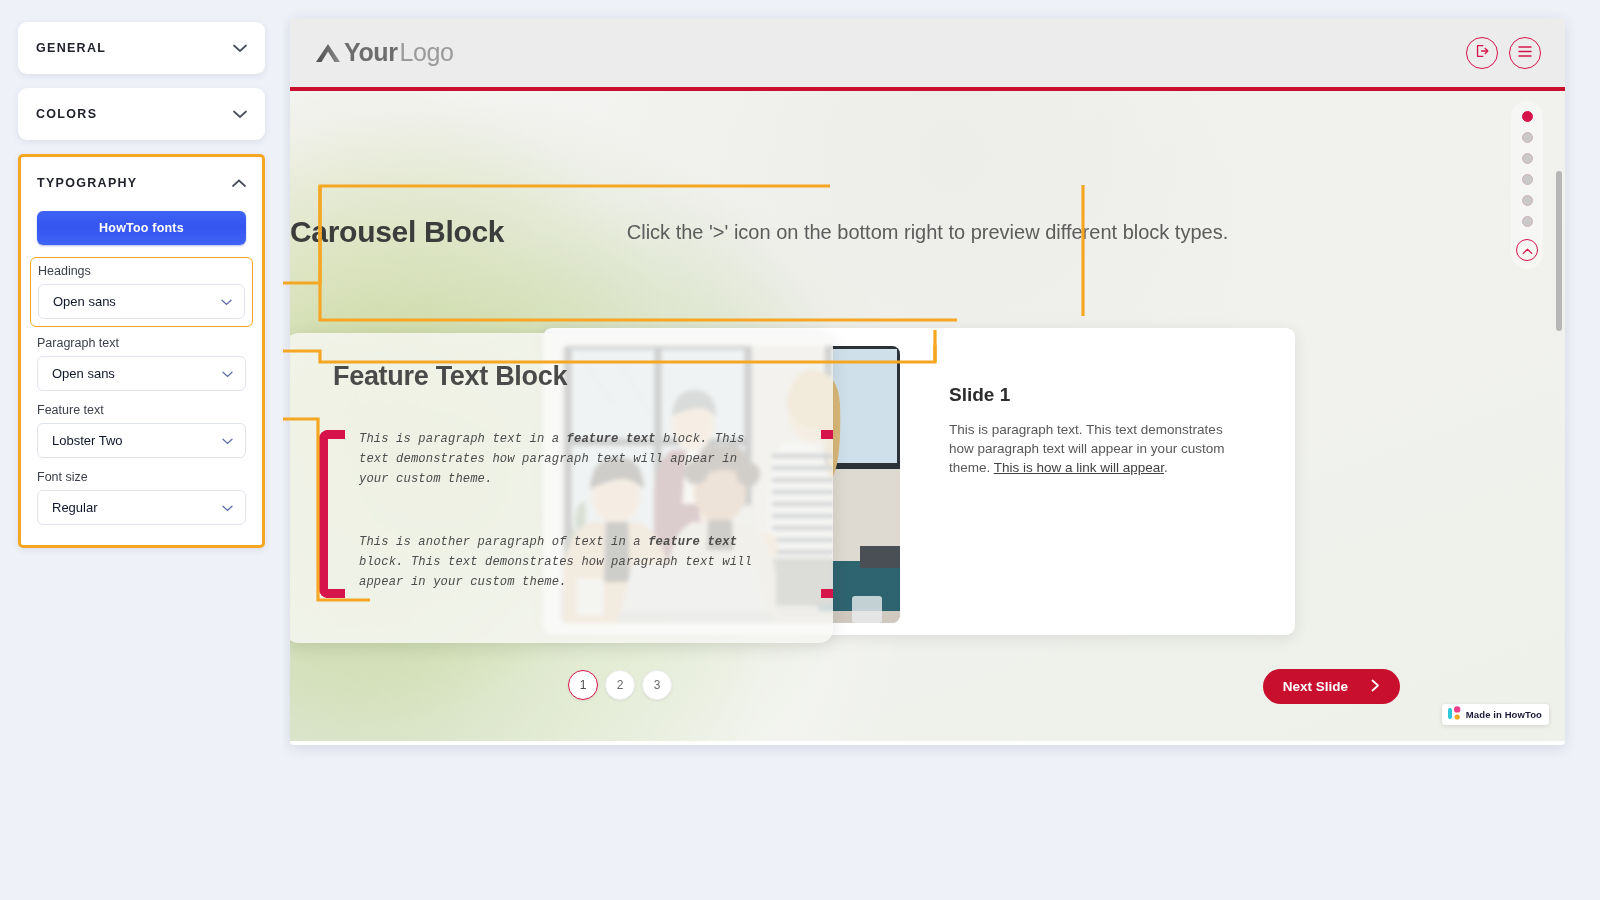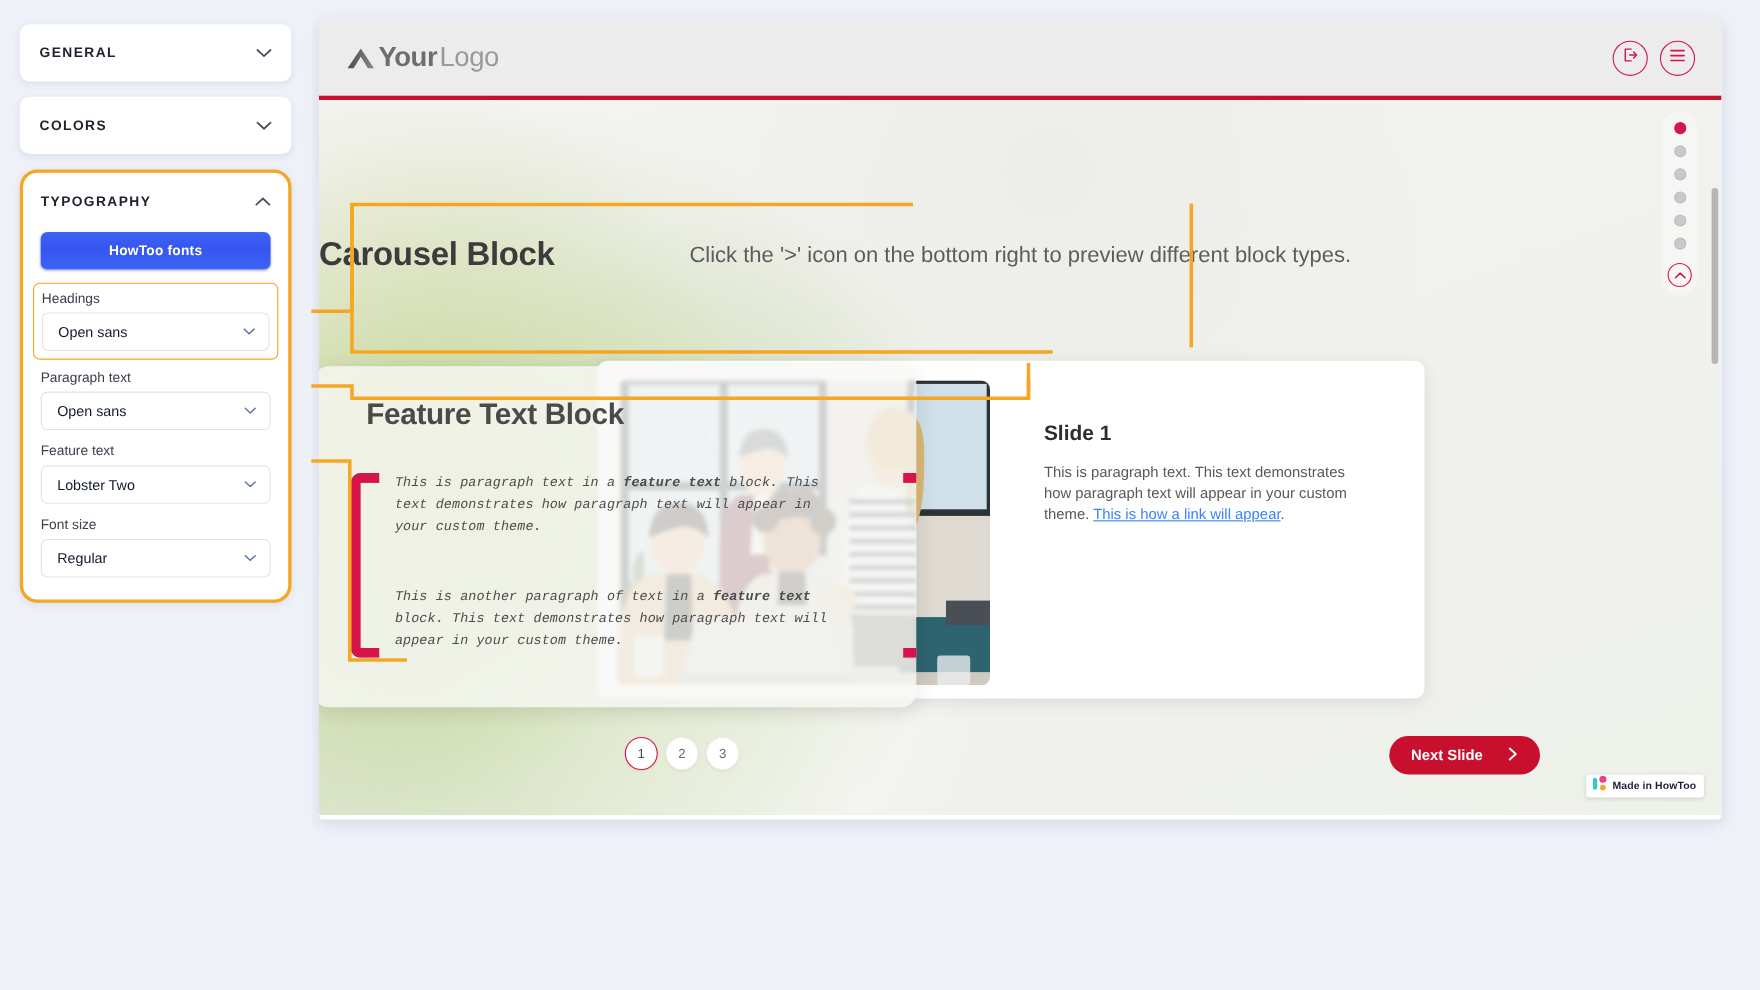--- a/index.html
+++ b/index.html
@@ -26,21 +26,21 @@
   .panel-head {
     height:52px; display:flex; align-items:center; justify-content:space-between;
     padding: 0 18px; cursor:pointer;
   }
   .panel-title {
     font-size:12.5px; font-weight:bold; letter-spacing:1.3px; color:#20232b;
   }
   .chev { color:#4a4f5c; font-size:13px; line-height:1; display:block; }
   .chev svg{display:block;}
 
-  #typography-panel { position:relative; border:3px solid #f5a623; border-radius:16px;
+  #typography-panel { position:relative; border:3px solid #f5a623; border-radius:5px;
     box-shadow: 0 2px 7px rgba(40,50,90,0.09); background:#fff; margin-bottom:14px; }
   #typography-panel .panel-head { padding:0 16px; }
   .panel-body { padding: 2px 16px 20px 16px; }
 
   .cta-btn {
     display:block; width:100%; height:34px; border:none; border-radius:6px;
     background: linear-gradient(180deg,#3f63f5 0%,#3555f0 45%,#3f63f5 100%);
     color:#fff; font-size:12.5px; font-weight:bold; letter-spacing:.2px;
     cursor:pointer; margin-bottom:16px; font-family:"Liberation Sans",sans-serif;
     box-shadow: 0 1px 2px rgba(40,60,180,.35);
@@ -120,21 +120,21 @@
     background:#fff; border-radius:9px; box-shadow:0 3px 16px rgba(0,0,0,.09);
   }
   #slide-image {
     position:absolute; left:17px; top:18px; width:340px; height:277px;
     border-radius:8px; overflow:hidden;
   }
   #slide-image svg { display:block; width:100%; height:100%; }
   .slide-text { position:absolute; left:406px; top:56px; width:300px; }
   .slide-h { font-size:19px; font-weight:bold; color:#2d2d2d; margin-bottom:14px; }
   .slide-p { font-size:13.5px; color:#585858; line-height:1.42; }
-  .slide-link { color:#3b82f6; text-decoration:underline; }
+  .slide-link { color:#404040; text-decoration:underline; }
 
   #pager { position:absolute; left:278px; top:579px; display:flex; gap:7px; }
   .page-dot {
     width:30px; height:30px; border-radius:50%; background:#fff; border:1px solid #efefef;
     display:flex; align-items:center; justify-content:center; font-size:12px; color:#6a6a6a;
     cursor:pointer; box-shadow:0 1px 3px rgba(0,0,0,.07);
   }
   .page-dot.active { border:1.5px solid #d6134a; color:#4a4a4a; }
   #next-slide {
     position:absolute; right:165px; top:578px; height:35px; padding:0 20px;

